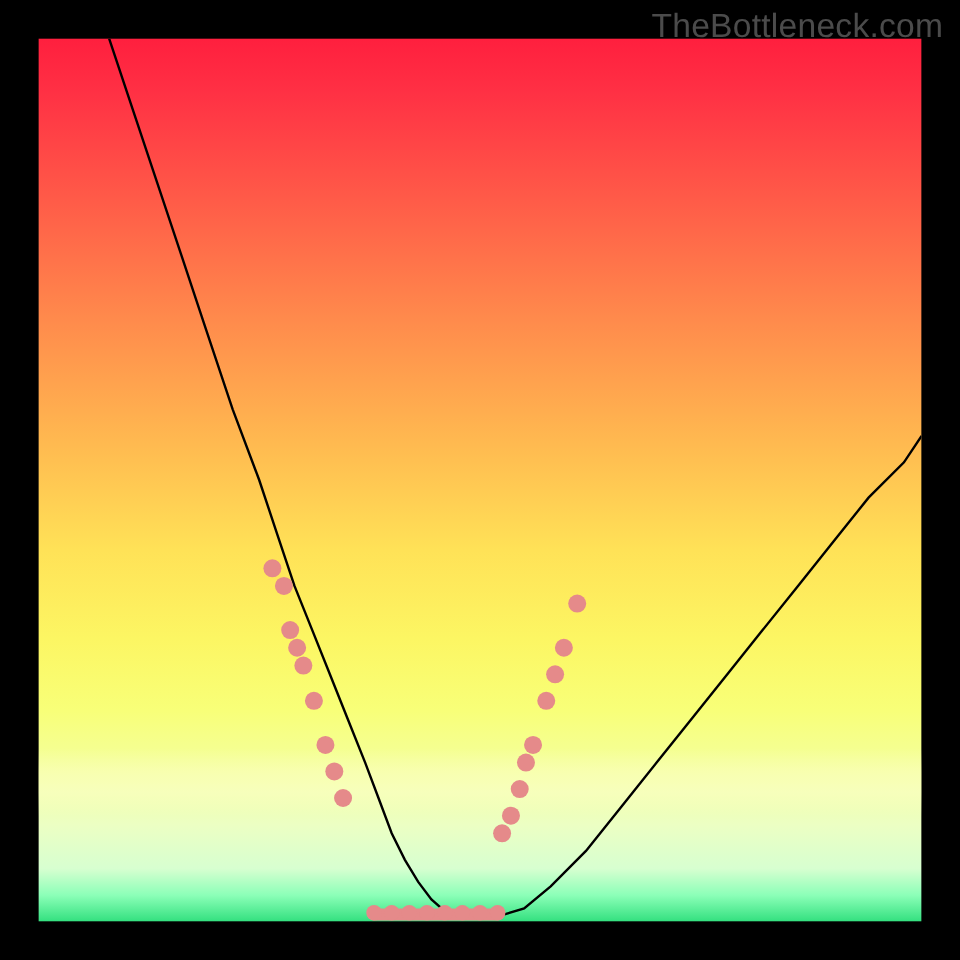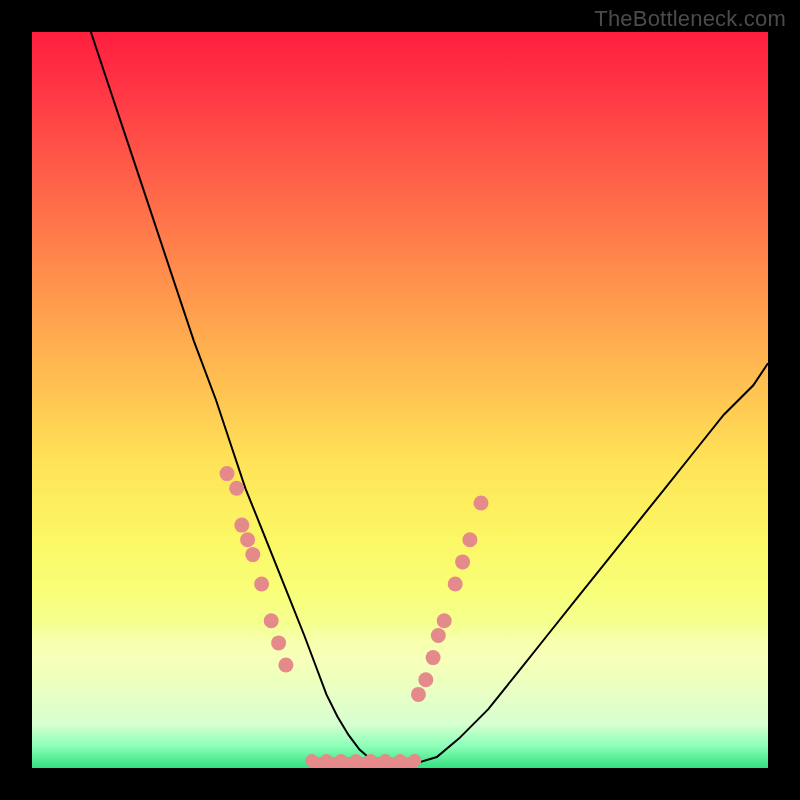--- a/index.html
+++ b/index.html
@@ -59,21 +59,21 @@
       rgba(250,255,160,0.0) 0%,
       rgba(252,255,190,0.55) 35%,
       rgba(252,255,200,0.55) 65%,
       rgba(250,255,160,0.0) 100%);
   }
   .attribution {
     position: absolute;
     top: 6px;
     right: 14px;
     color: #4b4b4b;
-    font-size: 22px;
+    font-size: 28px;
     letter-spacing: 0.2px;
   }
   svg {
     position: absolute;
     left: 0;
     top: 0;
     width: 100%;
     height: 100%;
   }
   .curve {

